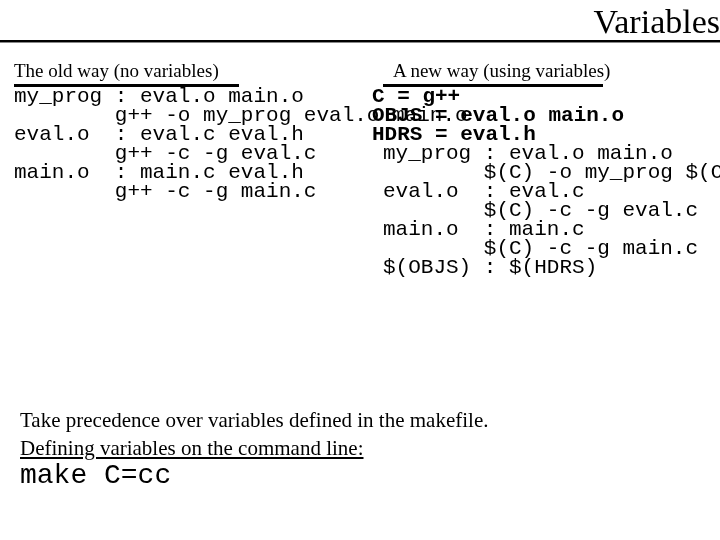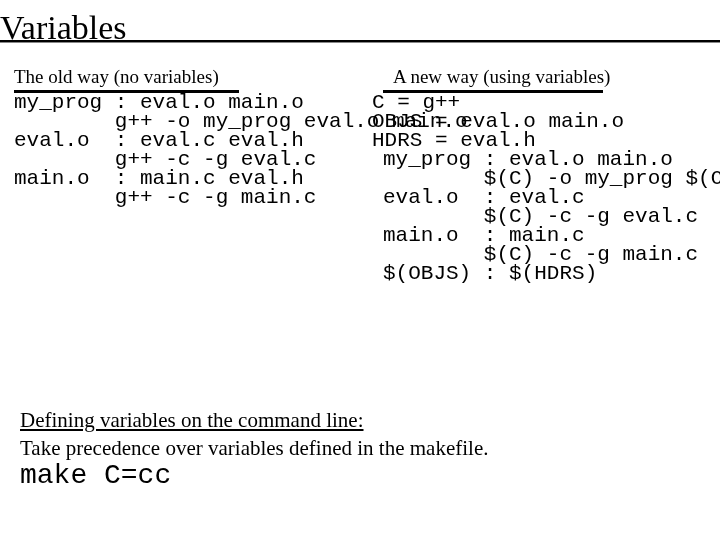--- a/index.html
+++ b/index.html
@@ -13,22 +13,22 @@
     overflow: hidden;
   }
   .slide {
     position: relative;
     width: 720px;
     height: 540px;
     box-sizing: border-box;
   }
   .title-bar {
     position: relative;
-    text-align: left;
-    padding-top: 8px;
+    text-align: right;
+    padding-top: 2px;
   }
   .title-bar h1 {
     margin: 0;
     font-weight: normal;
     font-size: 34px;
     line-height: 40px;
   }
   .title-underline {
     position: absolute;
     left: 0;
@@ -83,20 +83,21 @@
   pre.code {
     font-family: "Courier New", Courier, monospace;
     font-size: 21px;
     line-height: 19px;
     margin: 0;
     white-space: pre;
   }
   .block-vars {
     padding-left: 3px;
     margin-top: 8px;
+    font-weight: bold;
   }
   .block-left-main {
     margin-top: 74px;
   }
   .block-right-main {
     padding-left: 14px;
     margin-top: 16px;
   }
   .bottom {
     position: absolute;
@@ -153,18 +154,18 @@
 eval.o  : eval.c
         $(C) -c -g eval.c
 main.o  : main.c
         $(C) -c -g main.c
 $(OBJS) : $(HDRS)</pre>
     </div>
 
   </div>
 
   <div class="bottom">
+    <p>Take precedence over variables defined in the makefile.</p>
     <p><span class="underline">Defining variables on the command line:</span></p>
-    <p>Take precedence over variables defined in the makefile.</p>
     <p class="mono">make C=cc</p>
   </div>
 
 </div>
 
 </body></html>

